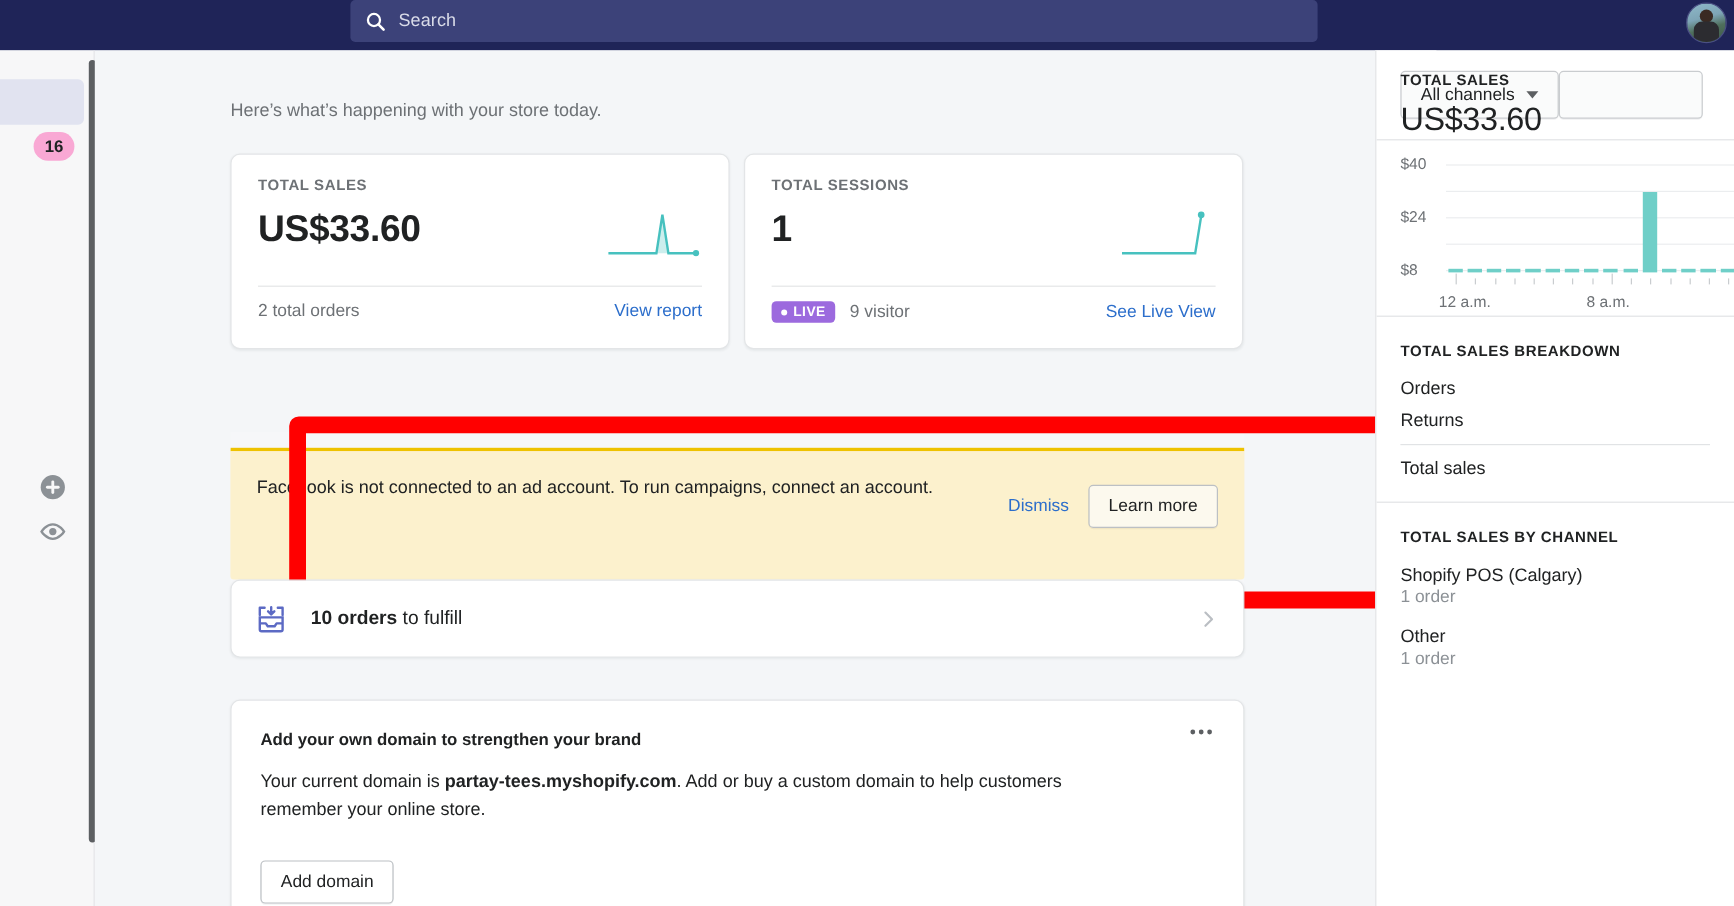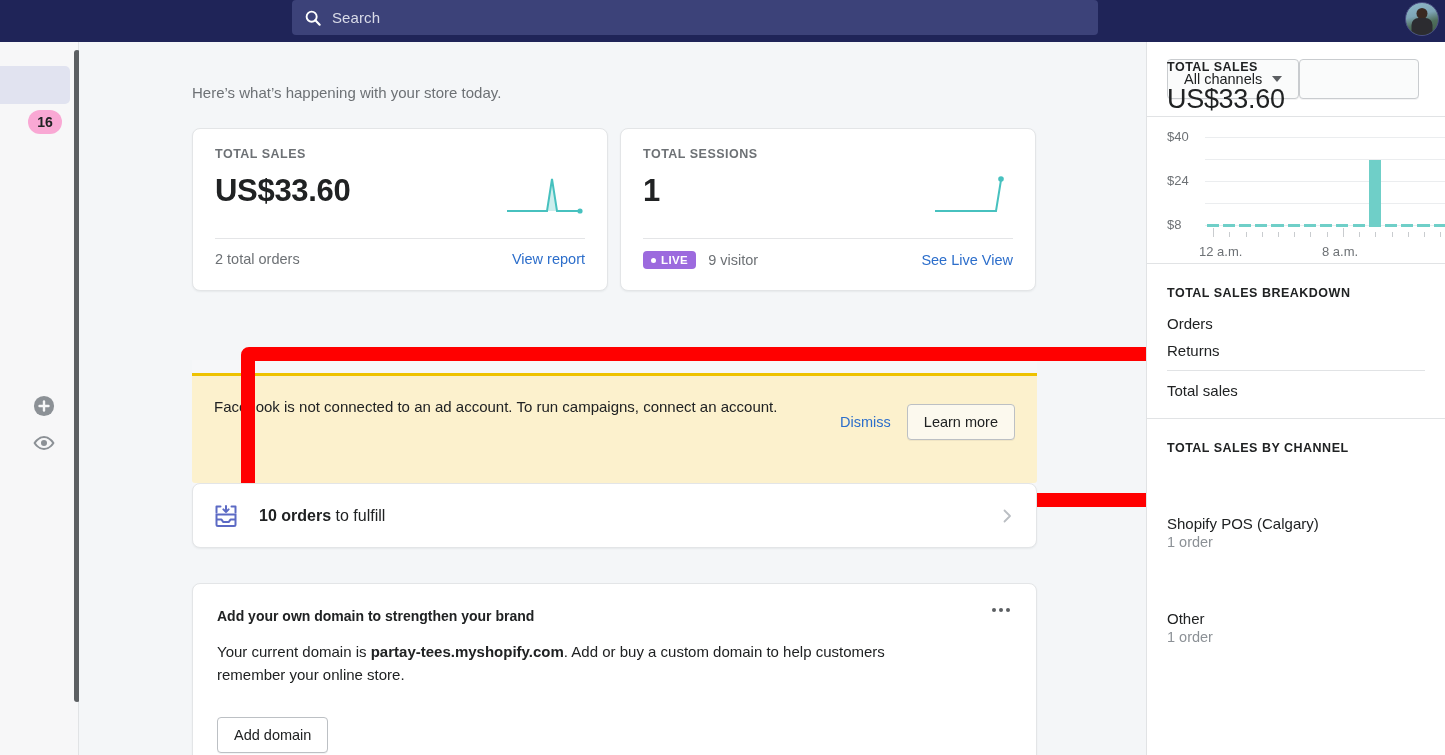--- a/index.html
+++ b/index.html
@@ -258,21 +258,21 @@
   .rp-value {
     margin-top: 10px;
     font-size: 27px; color: #202223; letter-spacing: -.3px;
   }
   .rp-row {
     display: flex; align-items: center; justify-content: space-between;
     font-size: 15px; color: #202223; padding: 5px 0;
   }
   .rp-row.totaled { border-top: 1px solid #e1e3e5; margin-top: 6px; padding-top: 11px; }
   .rp-channel { padding: 8px 0 2px 0; }
-  .rp-channel-name { font-size: 15px; color: #202223; margin-top: 44px; }
+  .rp-channel-name { font-size: 15px; color: #202223; }
   .rp-channel-sub { font-size: 14.5px; color: #8c9196; margin-top: 2px; }
 
   
   .chart {
     position: relative;
     margin-top: 14px;
     width: 330px; height: 120px;
   }
   .chart-y {
     position: absolute; left: 0; width: 34px;

